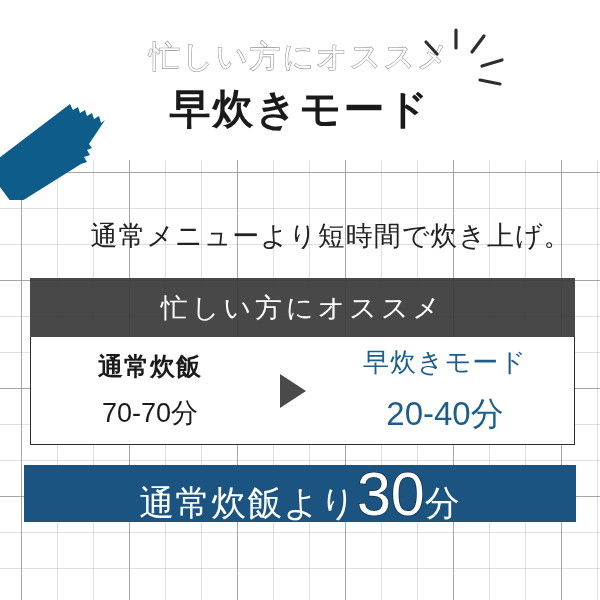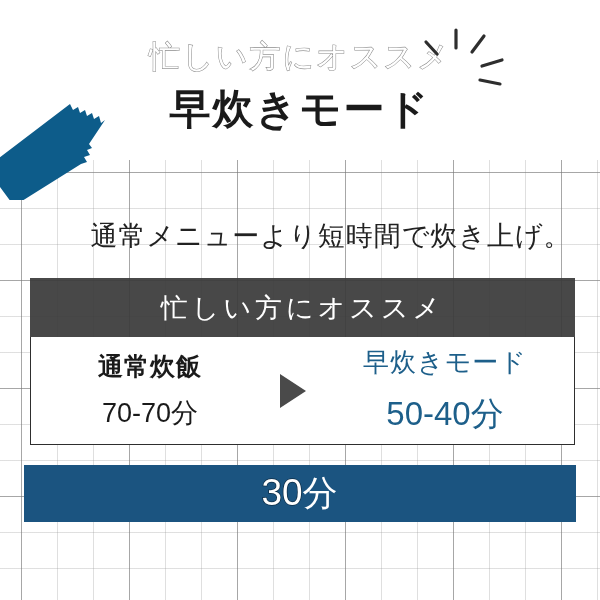--- a/index.html
+++ b/index.html
@@ -199,21 +199,21 @@
   #banner-text {
     color: #ffffff;
     font-size: 35px;
     font-weight: bold;
     letter-spacing: 1px;
     white-space: nowrap;
     display: flex;
     align-items: baseline;
   }
   #banner-text .big {
-    font-size: 37px;
+    font-size: 61px;
     font-weight: normal;
     letter-spacing: 0px;
     -webkit-text-stroke: 1.5px #0e2d45;
     paint-order: stroke fill;
   }
   #banner-text .seg {
     font-weight: normal;
   }
 </style>
 </head>
@@ -266,26 +266,27 @@
         <span class="compare-name">通常炊飯</span>
         <span class="compare-time">70-70分</span>
       </div>
 
       <div id="arrow-wrap">
         <div id="arrow-icon"></div>
       </div>
 
       <div class="compare-col" id="col-fast">
         <span class="compare-name">早炊きモード</span>
-        <span class="compare-time">50-40分</span>
+        <span class="compare-time">20-40分</span>
       </div>
 
     </div>
   </div>
 
   <div id="banner">
     <div id="banner-text">
+      <span class="seg">通常炊飯より</span>
       <span class="big">30</span>
       <span class="seg">分</span>
     </div>
   </div>
 
 </div>
 
 </body></html>

